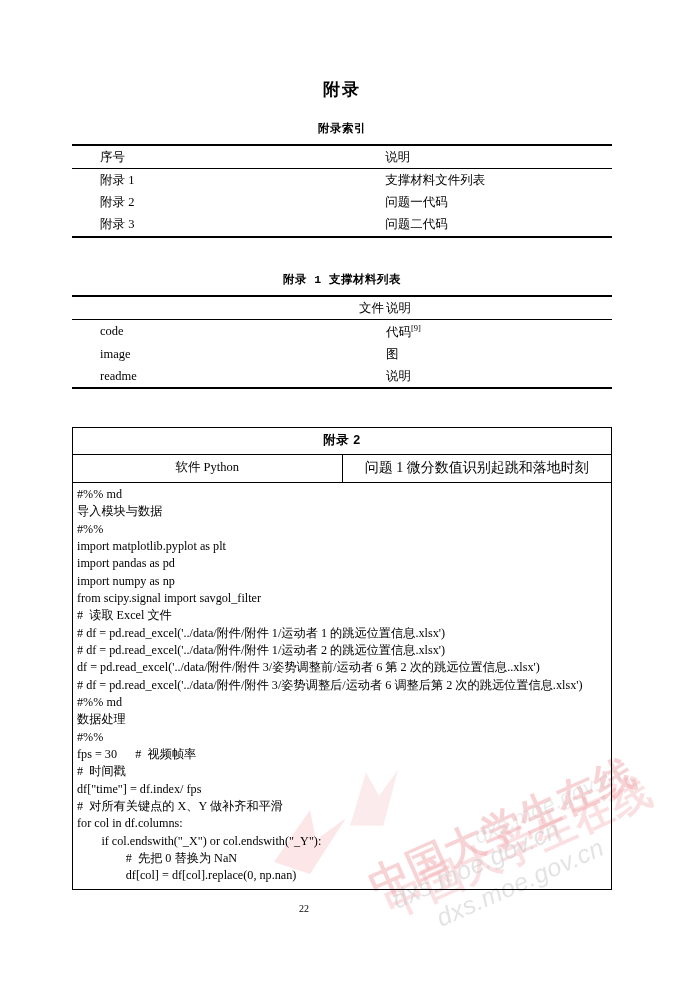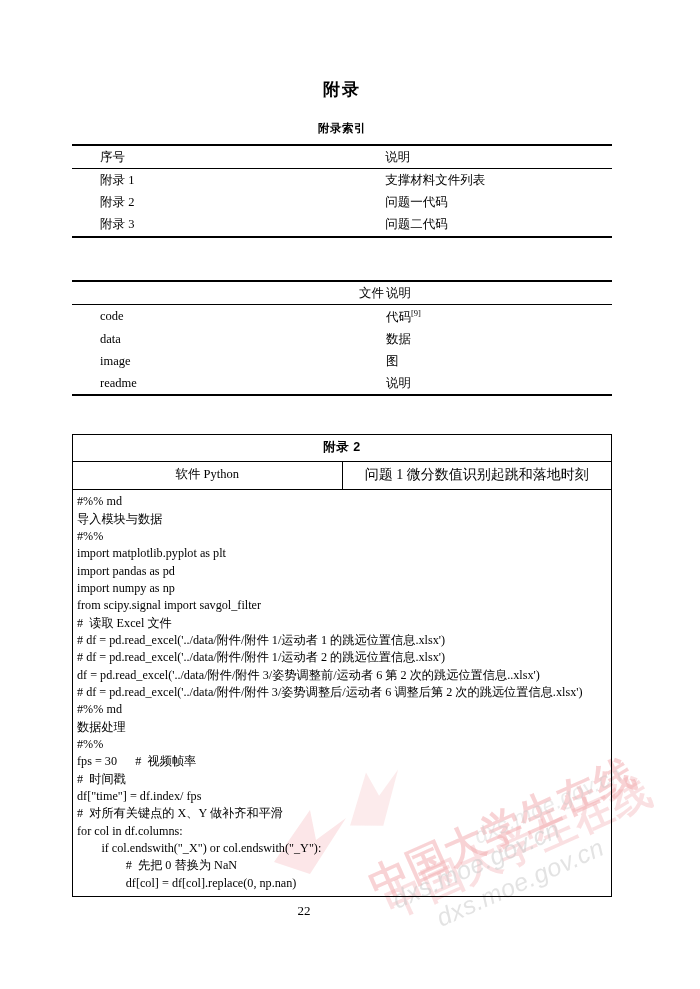--- a/index.html
+++ b/index.html
@@ -142,21 +142,21 @@
     white-space: pre-wrap;
     word-break: break-word;
   }
 
   .page-number {
     position: absolute;
     top: 903px;
     left: 0;
     width: 608px;
     text-align: center;
-    font-size: 13px;
+    font-size: 10px;
     z-index: 12;
   }
 
   .sup { font-size: 8.5px; vertical-align: super; }
 
   .sec-gap-a { height: 20px; }
   .sec-gap-b { height: 34px; }
   .sec-gap-c { height: 8px; }
   .sec-gap-d { height: 38px; }
 </style>
@@ -209,36 +209,33 @@
         </tr>
         <tr class="rule-bottom">
           <td class="col-a">附录 3</td>
           <td class="col-b">问题二代码</td>
         </tr>
       </tbody>
     </table>
 
     <div class="sec-gap-b"></div>
 
+    <div class="tbl-caption">附录 1 支撑材料列表</div>
     <div class="sec-gap-c"></div>
     <table class="booktabs">
       <thead>
         <tr class="rule-top">
           <th class="col-a rule-mid" style="border-top:none;text-align:right;">文件</th>
           <th class="col-b rule-mid" style="border-top:none;">说明</th>
         </tr>
       </thead>
       <tbody>
         <tr>
           <td class="col-a rule-mid">code</td>
           <td class="col-b rule-mid"><span>代码</span><span class="sup">[9]</span></td>
-        </tr>
-        <tr>
-          <td class="col-a">data</td>
-          <td class="col-b">数据</td>
         </tr>
         <tr>
           <td class="col-a">image</td>
           <td class="col-b">图</td>
         </tr>
         <tr class="rule-bottom">
           <td class="col-a">readme</td>
           <td class="col-b">说明</td>
         </tr>
       </tbody>

